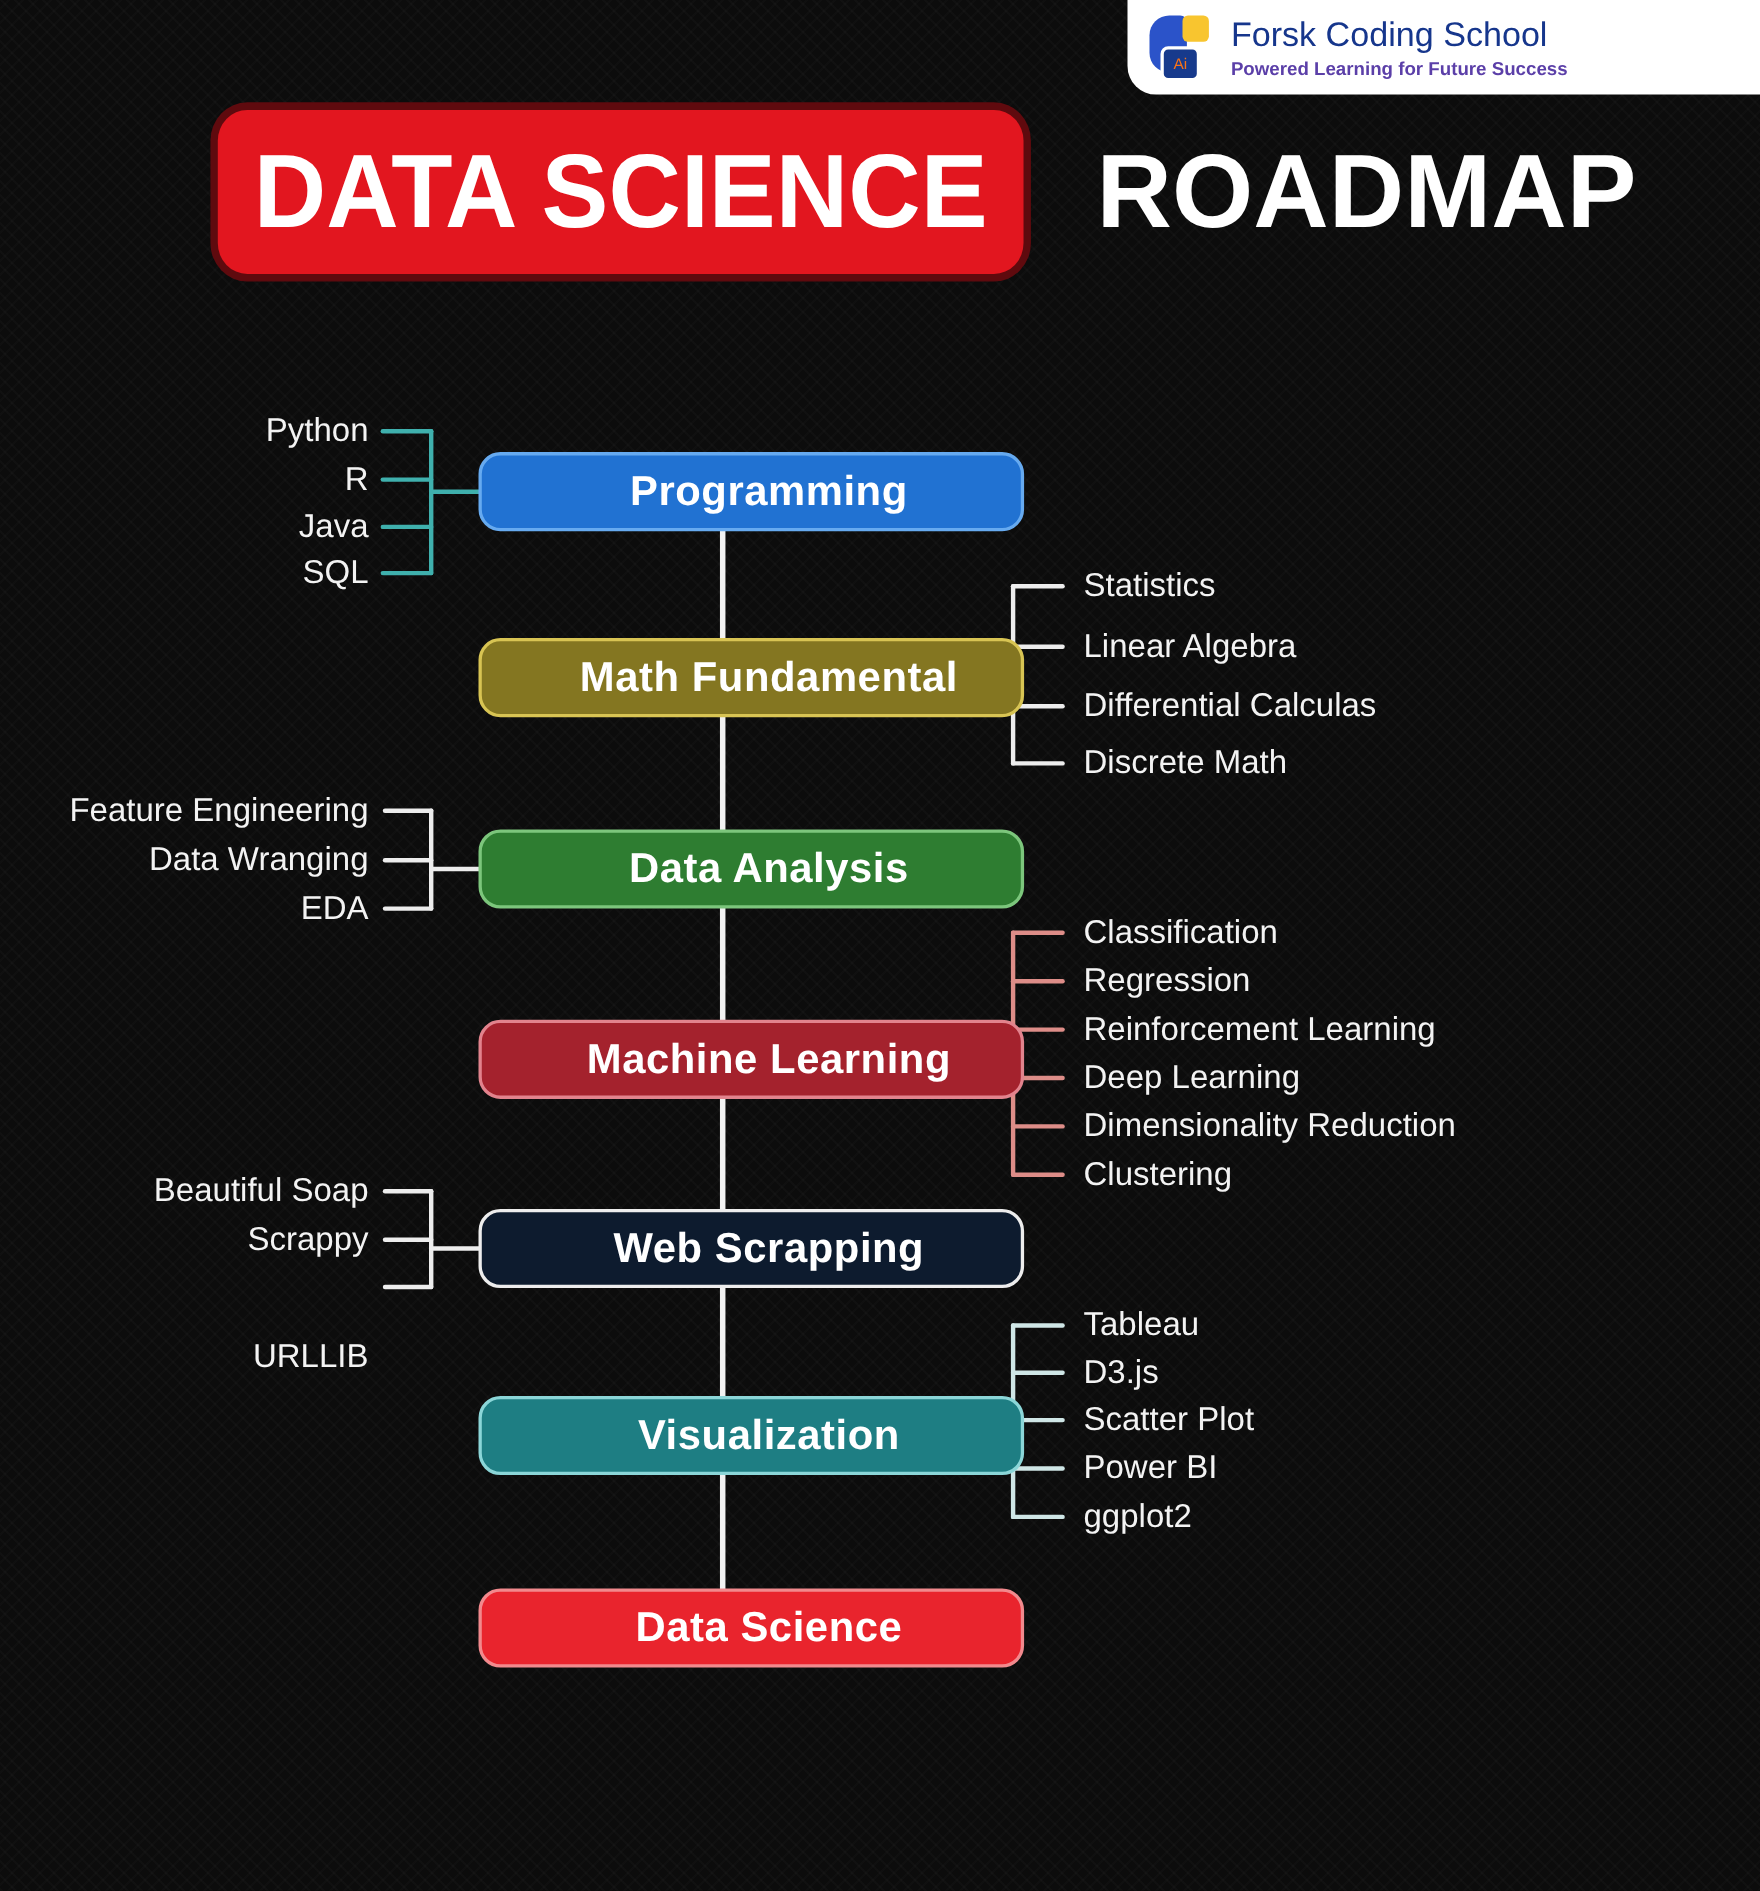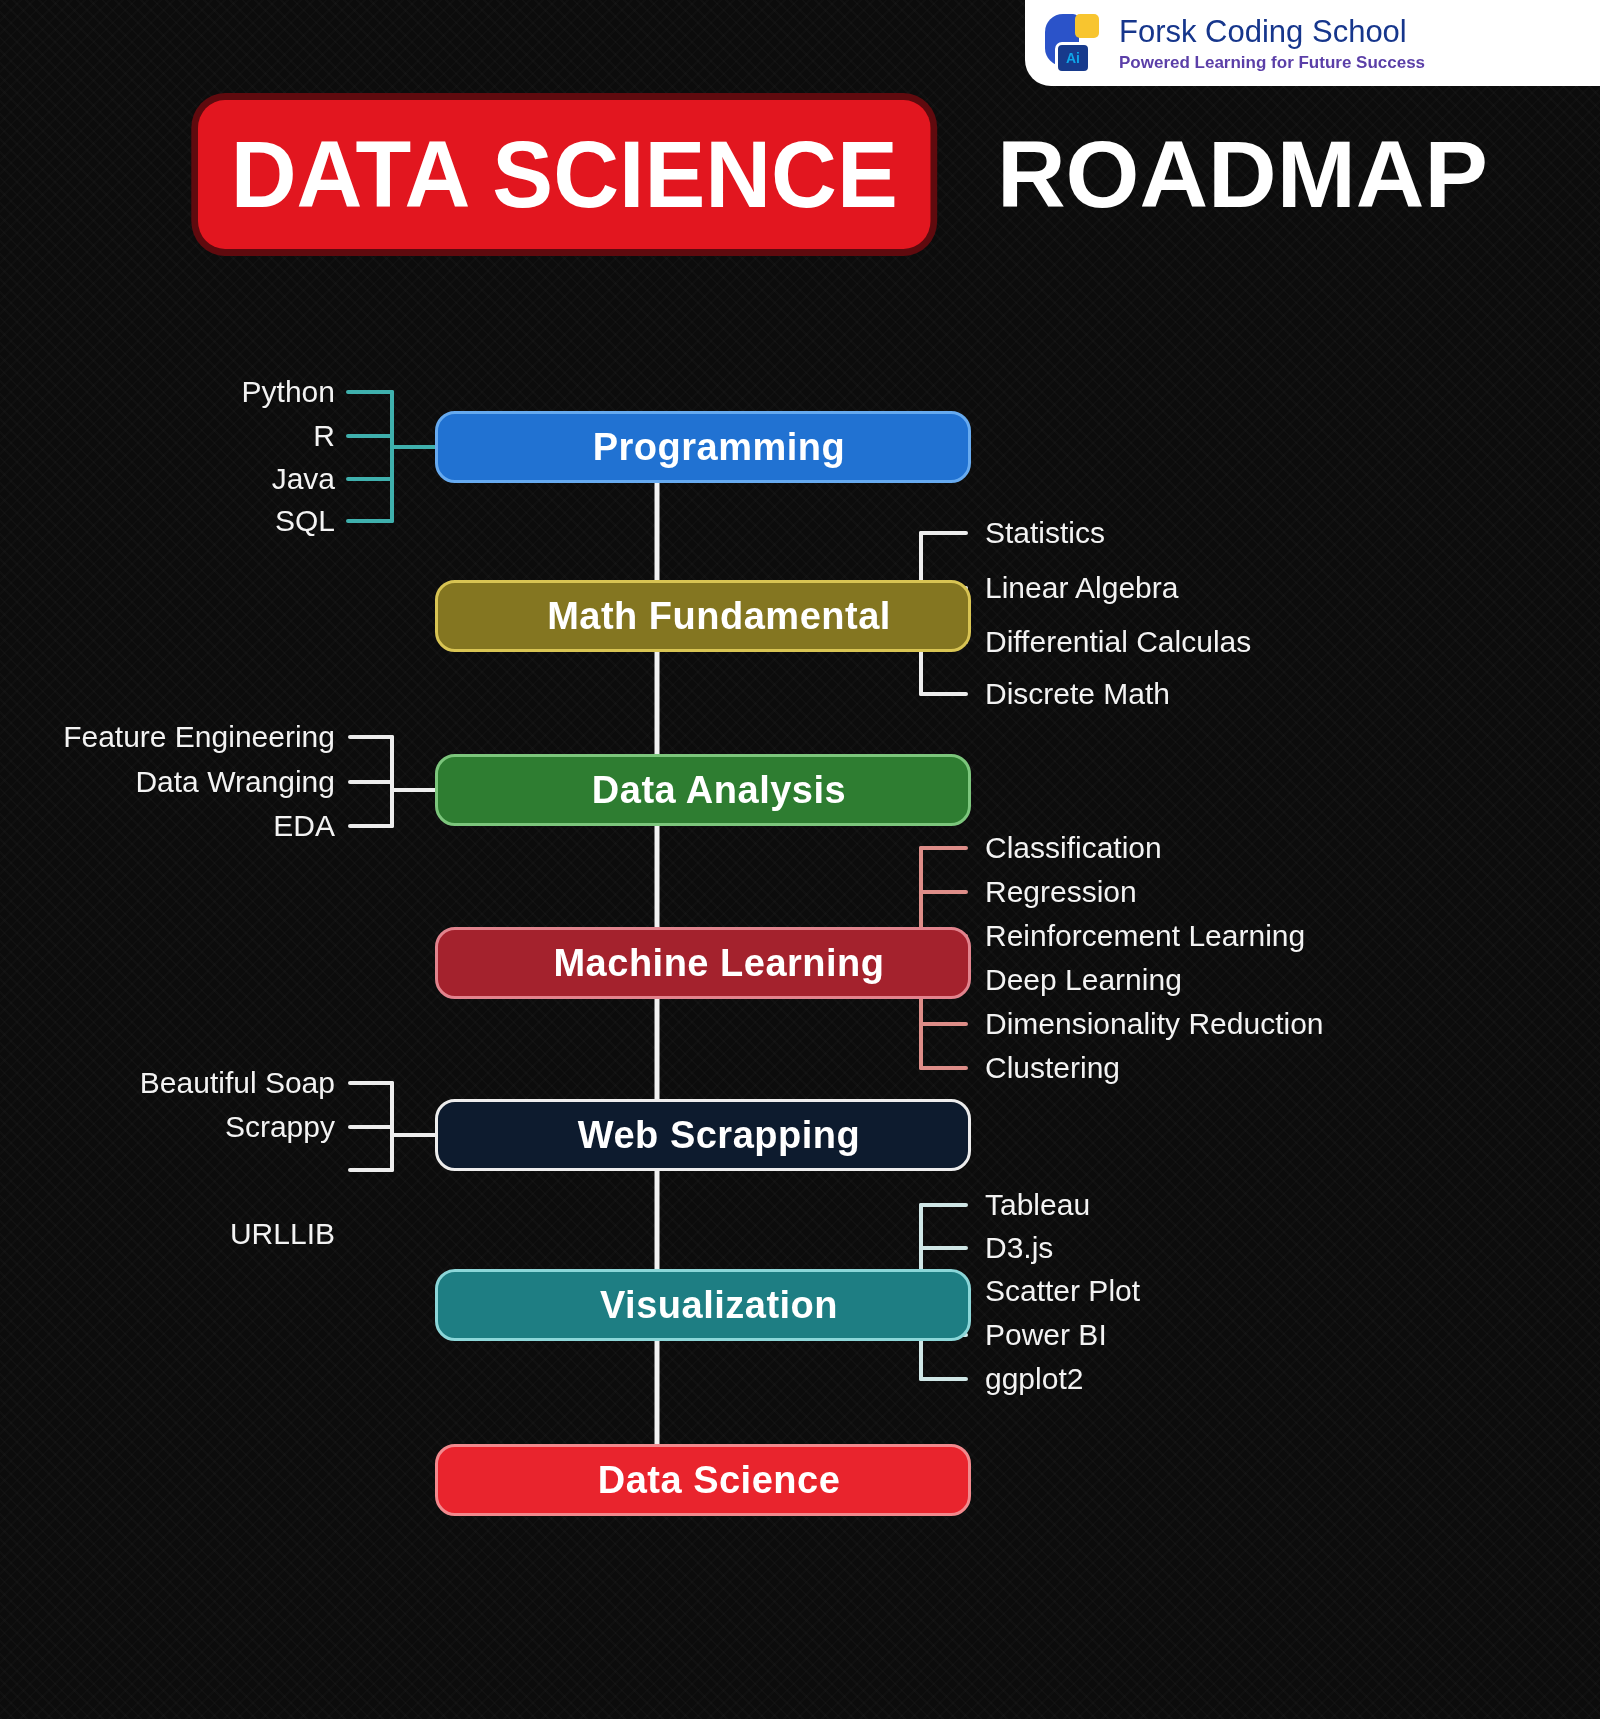--- a/index.html
+++ b/index.html
@@ -25,21 +25,21 @@
     position:absolute;left:2px;top:2px;width:34px;height:52px;
     background:#2b53c9;border-radius:18px 6px 6px 18px;
   }
   .logo-icon .yellow-shape{
     position:absolute;right:6px;top:2px;width:24px;height:24px;
     background:#f8c52f;border-radius:5px;
   }
   .logo-icon .ai-badge{
     position:absolute;left:12px;bottom:0;width:30px;height:26px;
     background:#173a8c;border:3px solid #fff;border-radius:7px;
-    color:#0ea5e9;font-size:14px;font-weight:bold;
+    color:#f97316;font-size:14px;font-weight:normal;
     display:flex;align-items:center;justify-content:center;
   }
   .logo-text{display:flex;flex-direction:column;line-height:1.15;}
   .logo-name{color:#16368c;font-size:31px;font-weight:normal;}
   .logo-tagline{color:#5b3fa8;font-size:17px;font-weight:bold;margin-top:3px;}
   
   .title-wrap{
     position:absolute;top:100px;left:198px;
     display:flex;align-items:center;gap:36px;z-index:4;
   }
@@ -49,21 +49,21 @@
     padding:20px 34px;border-radius:28px;
     box-shadow:0 0 0 7px #5f0a0e;
     transform:scaleX(0.96);transform-origin:left center;
     white-space:nowrap;
   }
   .title-rest{
     color:#fff;font-size:95px;font-weight:bold;white-space:nowrap;
   }
   
   .node{
-    position:absolute;left:435px;width:536px;height:72px;
+    position:absolute;left:435px;width:496px;height:72px;
     border-radius:20px;border:3px solid;box-sizing:border-box;
     display:flex;align-items:center;justify-content:center;
     color:#fff;font-size:38px;font-weight:bold;letter-spacing:0.5px;
     z-index:3;
     padding-left:32px;
   }
   .node-programming   {top:411px; background:#2172d2;border-color:#66aaf0;}
   .node-math          {top:580px; background:#847621;border-color:#d8c453;}
   .node-analysis      {top:754px; background:#2e7d31;border-color:#7cc67c;}
   .node-ml            {top:927px; background:#a4222d;border-color:#e2838d;}

